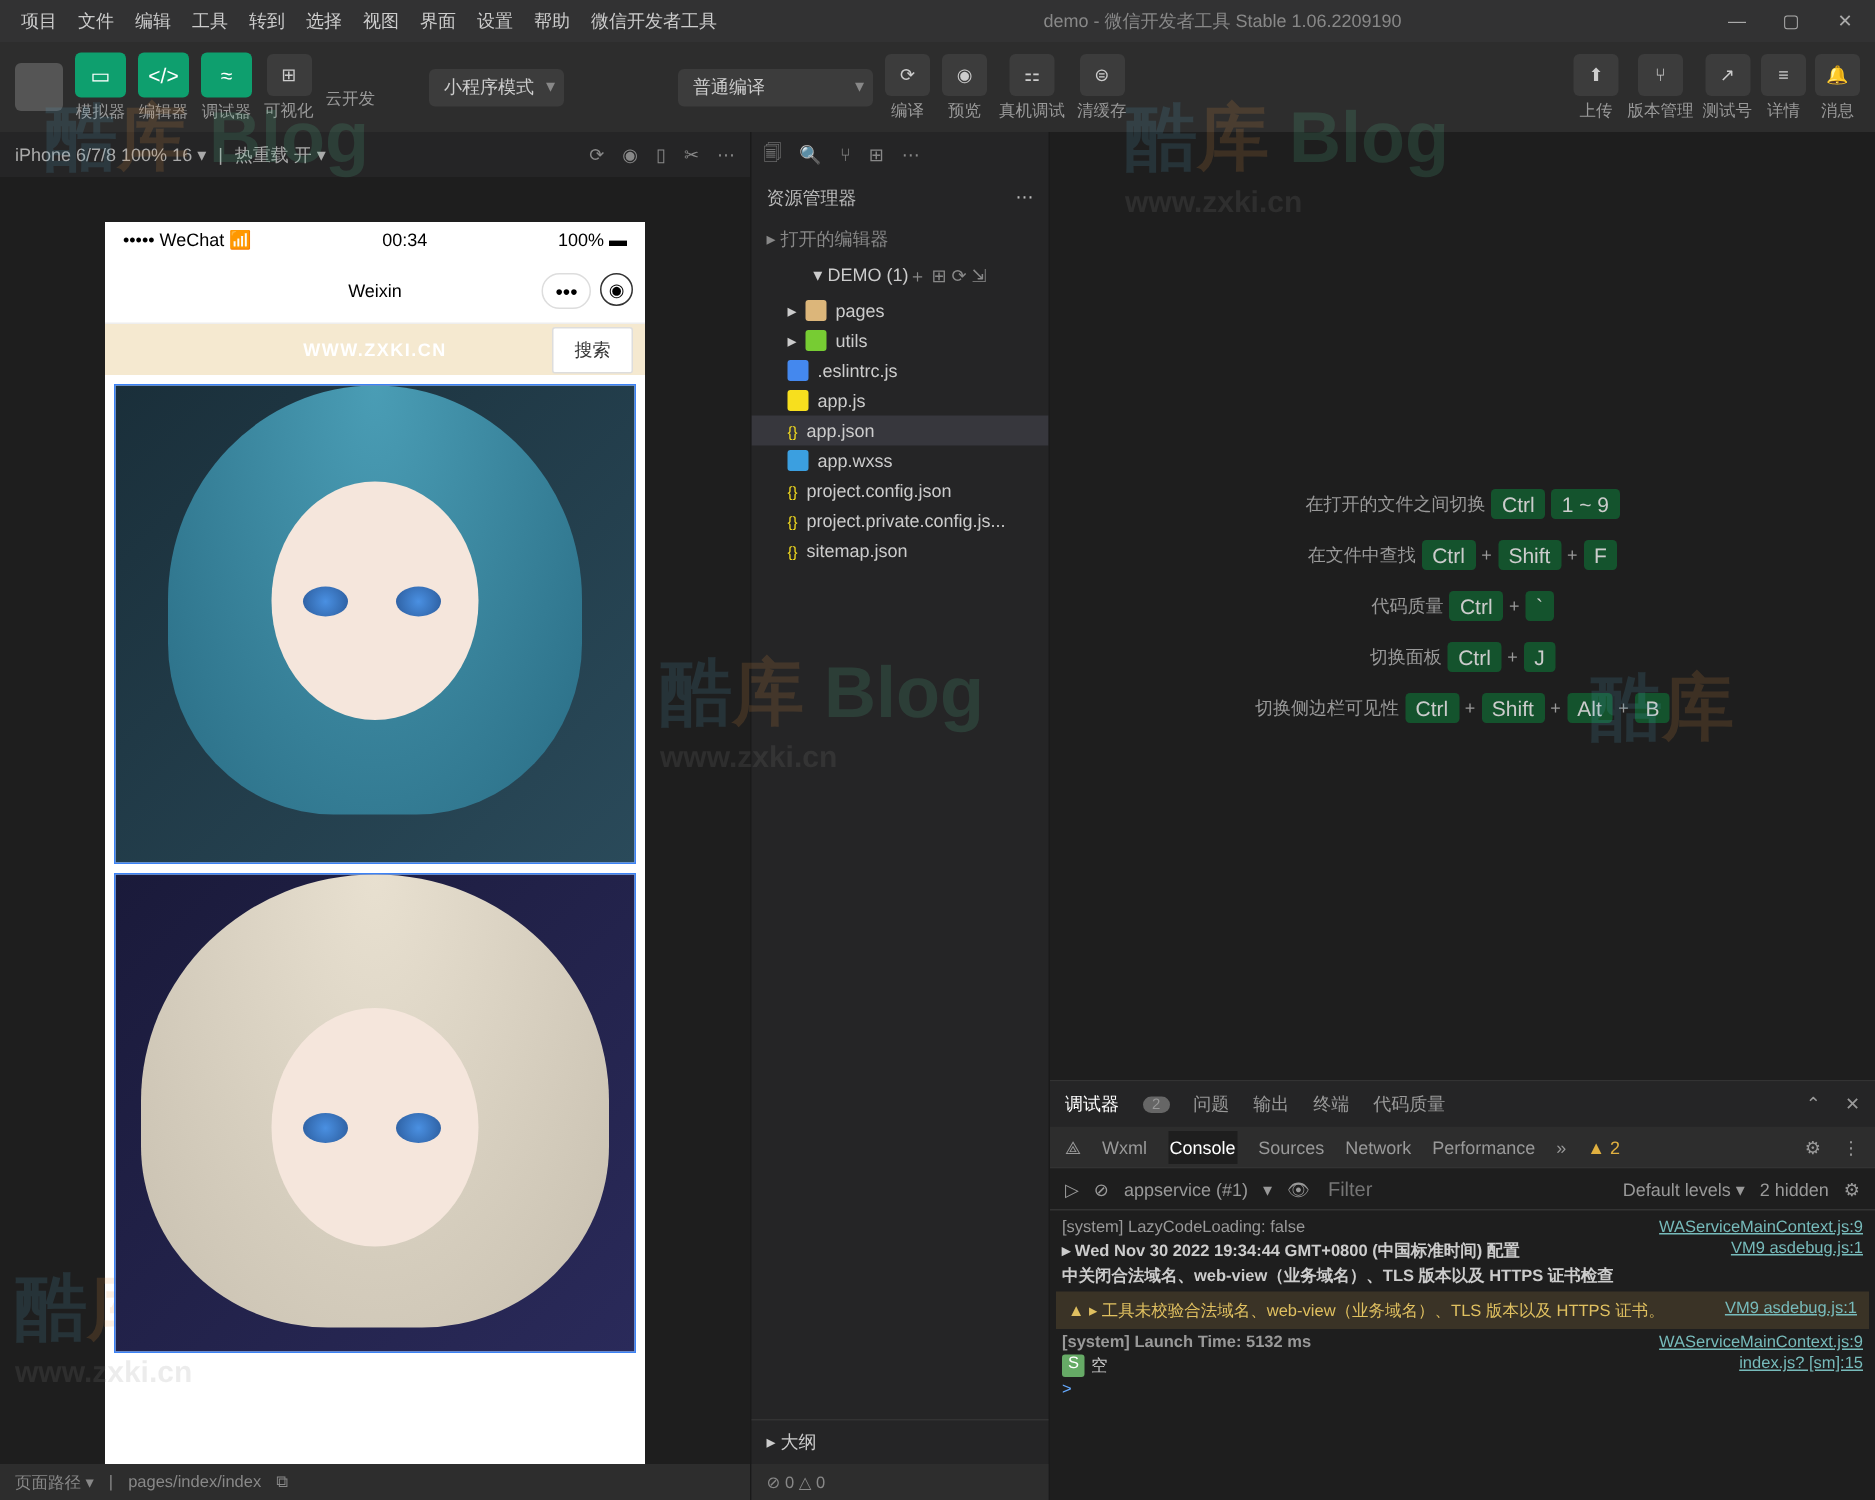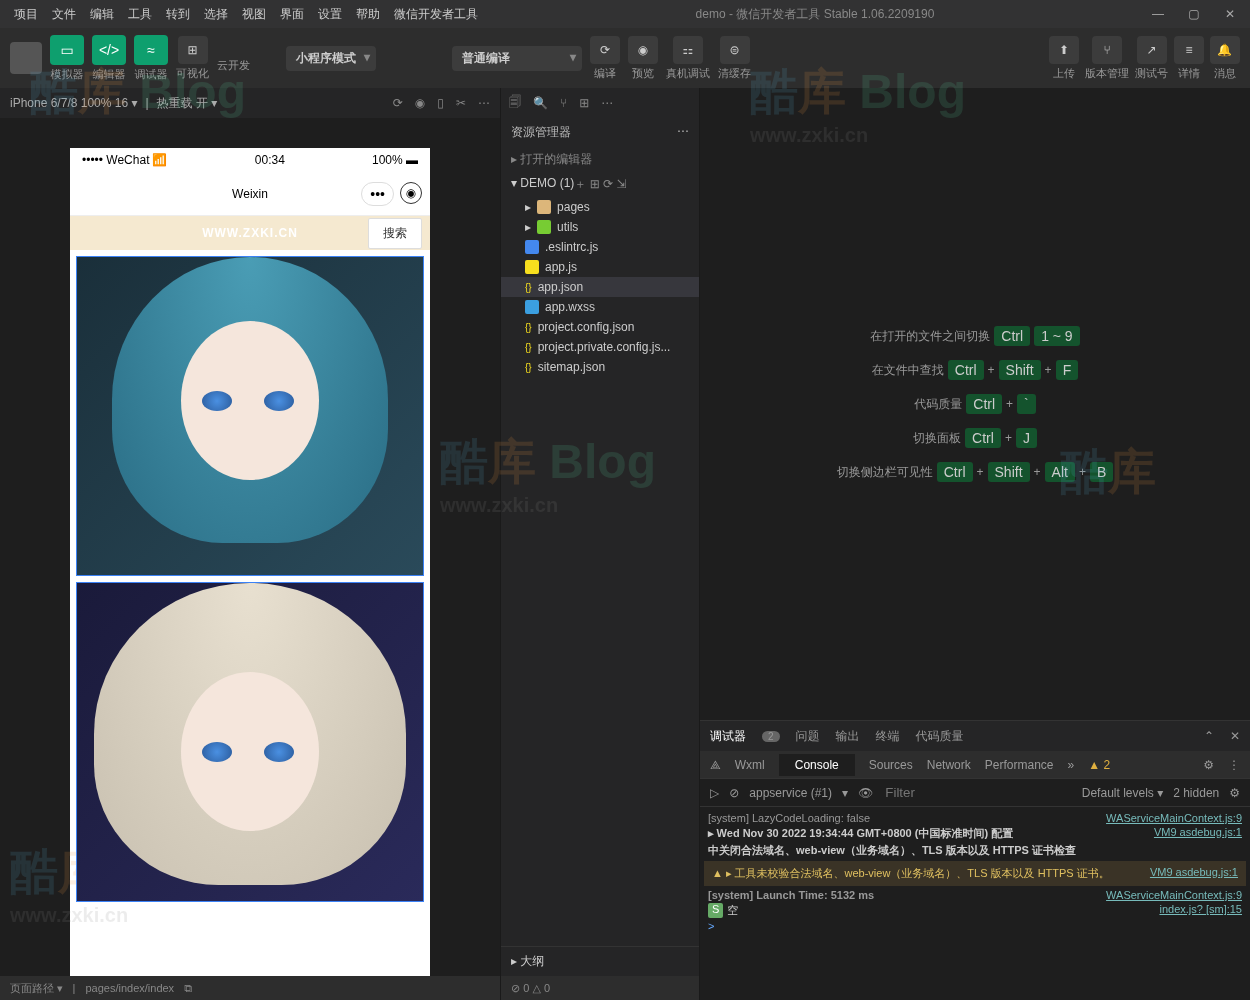--- a/index.html
+++ b/index.html
@@ -9,21 +9,21 @@
 .titlebar .menus span{padding:3px 6px;cursor:default;}
 .titlebar .title{flex:1;text-align:center;color:#888;}
 .titlebar .wctl{display:flex;gap:12px;}
 .titlebar .wctl div{width:24px;height:24px;display:flex;align-items:center;justify-content:center;color:#aaa;}
 .toolbar{height:60px;background:#2d2d2d;display:flex;align-items:center;padding:0 10px;gap:8px;}
 .avatar{width:32px;height:32px;background:#555;border-radius:4px;}
 .tb-btn{background:#0e9f6e;color:#fff;width:34px;height:30px;border-radius:4px;display:flex;align-items:center;justify-content:center;font-size:14px;}
 .tb-lbl{text-align:center;font-size:11px;color:#999;margin-top:2px;}
 .tb-col{display:flex;flex-direction:column;align-items:center;}
 .tb-gray{background:#3c3c3c;color:#ccc;width:30px;height:28px;border-radius:4px;display:flex;align-items:center;justify-content:center;}
-.tb-select{background:#3c3c3c;padding:4px 20px 4px 10px;border-radius:4px;position:relative;font-weight:bold;}
+.tb-select{background:#3c3c3c;padding:4px 20px 4px 10px;border-radius:4px;position:relative;}
 .tb-select::after{content:"▾";position:absolute;right:6px;color:#888;}
 .tb-right{margin-left:auto;display:flex;gap:6px;}
 .main{display:flex;height:912px;}
 .sim-pane{width:500px;background:#1e1e1e;display:flex;flex-direction:column;}
 .sim-top{height:30px;background:#252526;display:flex;align-items:center;padding:0 10px;color:#aaa;gap:8px;}
 .sim-top-icons{margin-left:auto;display:flex;gap:12px;color:#888;}
 .phone-wrap{flex:1;display:flex;justify-content:center;padding-top:30px;overflow:hidden;}
 .phone{width:360px;background:#fff;color:#000;}
 .ph-status{height:24px;display:flex;align-items:center;padding:0 12px;font-size:12px;justify-content:space-between;}
 .ph-nav{height:44px;display:flex;align-items:center;justify-content:center;position:relative;border-bottom:1px solid #eee;}
@@ -55,21 +55,21 @@
 .fi-css{background:#3b9fe0;}
 .right-pane{flex:1;background:#1e1e1e;display:flex;flex-direction:column;}
 .shortcuts{flex:1;display:flex;flex-direction:column;align-items:center;justify-content:center;gap:14px;}
 .sc-row{display:flex;align-items:center;gap:4px;color:#999;}
 .key{background:#14532d;padding:2px 7px;border-radius:3px;font-size:14px;color:#ccc;}
 .debug-panel{height:280px;border-top:1px solid #333;display:flex;flex-direction:column;}
 .dbg-tabs{height:30px;display:flex;align-items:center;padding:0 10px;gap:16px;color:#999;background:#252526;}
 .dbg-tabs .act{color:#fff;}
 .badge{background:#666;border-radius:8px;padding:0 6px;font-size:10px;}
 .dbg-tabs2{height:28px;display:flex;align-items:center;padding:0 10px;gap:14px;color:#999;background:#2d2d2d;border-bottom:1px solid #333;}
-.dbg-tabs2 .act{color:#fff;background:#1e1e1e;padding:4px 16px;}
+.dbg-tabs2 .act{color:#fff;background:#1e1e1e;padding:4px 1px;}
 .dbg-toolbar{height:28px;display:flex;align-items:center;padding:0 10px;gap:10px;background:#1e1e1e;border-bottom:1px solid #333;color:#999;}
 .dbg-filter{background:transparent;border:none;color:#eab308;flex:1;padding:2px;}
 .console{flex:1;overflow:auto;font-family:Consolas,monospace;font-size:11px;padding:4px;color:#ccc;}
 .console .ln{padding:1px 4px;display:flex;}
 .console .ln .msg{flex:1;}
 .console .ln .src{color:#7bb;text-decoration:underline;}
 .console .warn{background:#3a3326;color:#e0c060;padding:4px;margin:2px 0;}
 .console .sys{color:#999;}
 .console .S{background:#6a6;color:#fff;border-radius:2px;padding:0 4px;margin-right:4px;}
 .statusbar{height:24px;background:#2d2d2d;display:flex;align-items:center;padding:0 10px;color:#888;font-size:11px;gap:10px;}
@@ -246,21 +246,21 @@
       <span>🔍</span>
       <span>⑂</span>
       <span>⊞</span>
       <span>⋯</span>
     </div>
     <div class="exp-header">
         <span>资源管理器</span>
         <span>⋯</span>
       </div>
     <div class="exp-section dim">▸ <span>打开的编辑器</span></div>
-    <div class="exp-section" style="display:flex;justify-content:flex-start">
+    <div class="exp-section" style="display:flex;justify-content:center">
       <span>▾ <span>DEMO (1)</span></span>
       <span style="color:#888">＋ ⊞ ⟳ ⇲</span>
     </div>
     <div class="explorer">
       <div class="tree-item">▸ <span class="fi fi-folder"></span><span>pages</span></div>
       <div class="tree-item">▸ <span class="fi" style="background:#7c3"></span><span>utils</span></div>
       <div class="tree-item">
           <span class="fi" style="background:#48e"></span>
           <span>.eslintrc.js</span>
         </div>

